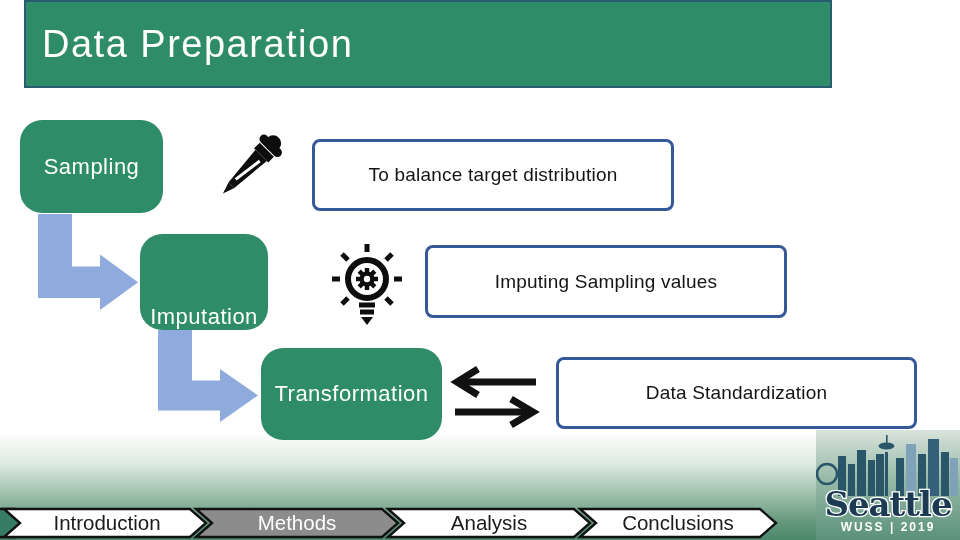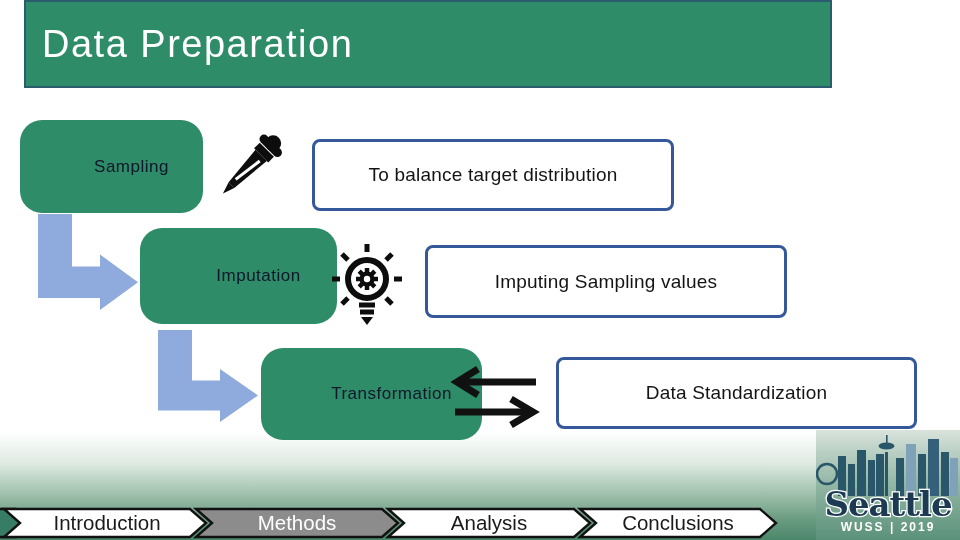--- a/index.html
+++ b/index.html
@@ -11,23 +11,23 @@
   .abs{position:absolute;}
   .title-bar{
     left:0;top:0;width:808px;height:88px;box-sizing:border-box;
     background:#2E8C69;border:2px solid #2B5B6E;
     display:flex;align-items:center;padding-left:16px;margin-left:24px;
   }
   .title-bar h1{
     margin:0;font-size:38px;font-weight:400;color:#ffffff;letter-spacing:1.5px;
   }
   .step-box{
-    background:#2E8C69;border-radius:22px;color:#0f172a;
+    background:#2E8C69;border-radius:22px;color:#ffffff;
     display:flex;align-items:center;justify-content:center;
-    font-size:17px;letter-spacing:.5px;padding-left:40px;
+    font-size:22px;letter-spacing:.5px;
   }
   .note-box{
     background:#ffffff;border:3px solid #35589B;border-radius:8px;box-sizing:border-box;
     display:flex;align-items:center;justify-content:center;
     font-size:19px;font-weight:400;color:#141414;letter-spacing:.2px;
   }
   .nav-label{font-family:"Liberation Sans",sans-serif;font-size:20.5px;}
   .logo-wrap{
     left:816px;top:430px;width:144px;height:132px;
     background:linear-gradient(180deg,rgba(210,222,214,.85) 0%,#8db3a0 45%,#45826a 100%);
@@ -58,21 +58,21 @@
   </svg>
 
   <div class="abs note-box" style="left:312px;top:139px;width:362px;height:72px;">
     <span>To balance target distribution</span>
   </div>
 
   <svg class="abs" style="left:38px;top:214px;" width="100" height="96" viewBox="0 0 100 104" preserveAspectRatio="none">
     <path d="M0,0 H34 V57 H62 V44 L100,74 L62,104 V91 H0 Z" fill="#8FAADC"></path>
   </svg>
 
-  <div class="abs step-box" style="left:140px;top:228px;width:157px;height:96px;">
+  <div class="abs step-box" style="left:140px;top:234px;width:128px;height:96px;align-items:flex-end;">
     <span>Imputation</span>
   </div>
 
   <svg class="abs" style="left:322px;top:241px;" width="90" height="92" viewBox="0 0 90 92">
     <g stroke="#0d0d0d" fill="none">
       <circle cx="45" cy="38" r="19" stroke-width="6"></circle>
       <g stroke-width="5" stroke-linecap="butt">
         <line x1="45" y1="3" x2="45" y2="11"></line>
         <line x1="10" y1="38" x2="18" y2="38"></line>
         <line x1="72" y1="38" x2="80" y2="38"></line>

